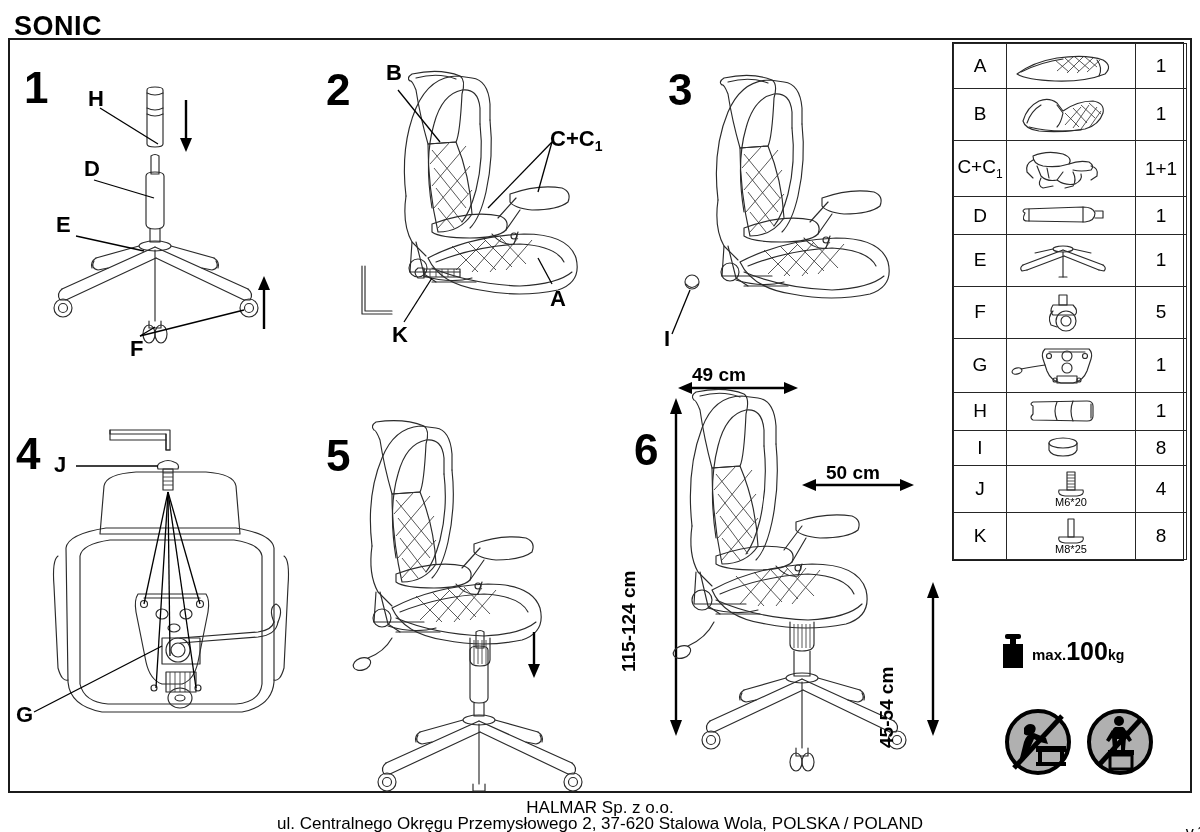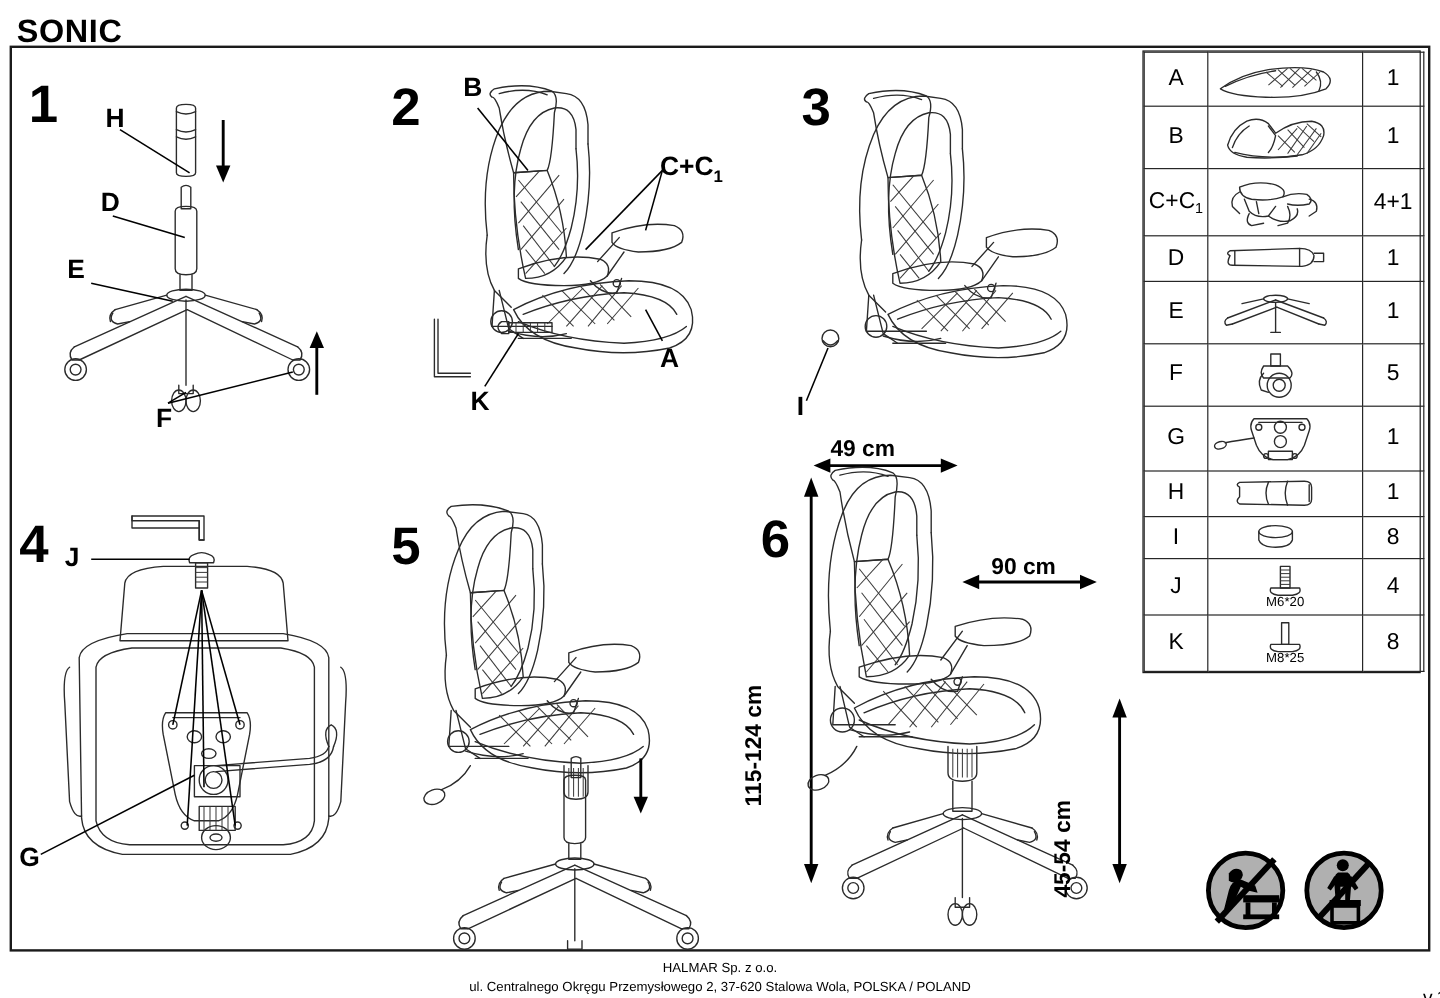--- a/index.html
+++ b/index.html
@@ -103,21 +103,21 @@
   .warn-row{position:absolute;left:1002px;top:690px;display:flex;gap:10px;}
 
   .ver{
     position:absolute;right:14px;bottom:6px;
     font-size:16px;font-family:"Liberation Sans", sans-serif;
   }
 
   
   .footer{
     position:absolute;left:0;top:784px;width:1200px;
-    text-align:center;font-size:11px;line-height:15.5px;
+    text-align:center;font-size:17px;line-height:15.5px;
     font-family:"Liberation Sans", sans-serif;
   }
 </style>
 </head>
 <body>
 
 <div id="page">
 
   <div class="brand">SONIC</div>
 
@@ -596,21 +596,21 @@
         <circle class="ln" cx="267" cy="374" r="9"></circle>
         <circle class="ln" cx="267" cy="374" r="4.5"></circle>
         <ellipse class="ln" cx="166" cy="396" rx="6" ry="9"></ellipse>
         <ellipse class="ln" cx="178" cy="396" rx="6" ry="9"></ellipse>
         <path class="ln" d="M112 327 Q108 334 116 336 L126 334"></path>
         <path class="ln" d="M232 327 Q236 334 228 336 L218 334"></path>
       </g>
     </svg>
 
     <div class="dim" style="left:62px;top:-2px;">49 cm</div>
-    <div class="dim" style="left:196px;top:96px;">90 cm</div>
+    <div class="dim" style="left:196px;top:96px;">50 cm</div>
     <div class="dim vert" style="left:10px;top:284px;">115-124 cm</div>
     <div class="dim vert" style="left:268px;top:360px;">45-54 cm</div>
   </div>
 
   <div class="parts-table">
     <table>
       <tbody>
         <tr>
           <td class="pt-code">A</td>
           <td class="pt-img">
@@ -662,21 +662,21 @@
               <path class="ln" d="M62 18 Q72 14 82 16 Q88 20 84 24 Q74 26 66 24"></path>
               <path class="ln" d="M30 20 L34 30 Q40 36 50 34 L56 26"></path>
               <path class="ln" d="M40 22 L42 32"></path>
               <path class="ln" d="M50 34 Q58 40 68 38 Q76 34 74 28"></path>
               <path class="ln" d="M26 14 Q18 18 20 26 L26 32"></path>
               <path class="ln" d="M84 20 Q92 22 90 30 L84 34"></path>
               <path class="ln" d="M66 26 Q70 34 66 40 L58 42"></path>
               <path class="ln" d="M34 32 Q30 40 36 42 L46 40"></path>
             </svg>
           </td>
-          <td class="pt-qty">4+1</td>
+          <td class="pt-qty">1+1</td>
         </tr>
         <tr>
           <td class="pt-code">D</td>
           <td class="pt-img">
             <svg width="112" height="30" viewBox="0 0 112 30">
               <path class="ln" d="M18 12 Q14 10 18 8 L76 6 Q86 6 88 12 Q88 20 78 21 L20 20 Q14 20 18 12 Z"></path>
               <path class="ln" d="M22 8 L22 20"></path>
               <path class="ln" d="M76 6 L76 21"></path>
               <path class="ln" d="M88 10 L96 10 L96 17 L88 17"></path>
             </svg>
@@ -786,20 +786,30 @@
               </svg>
               <span class="pt-caption">M8*25</span>
             </div>
           </td>
           <td class="pt-qty">8</td>
         </tr>
       </tbody>
     </table>
   </div>
 
+  <div class="load-row">
+    <svg class="weight-ico" width="26" height="38" viewBox="0 0 26 38">
+      <rect x="5" y="2" width="16" height="5" rx="2" fill="#000"></rect>
+      <rect x="10" y="7" width="6" height="5" fill="#000"></rect>
+      <rect x="3" y="12" width="20" height="24" fill="#000"></rect>
+    </svg>
+    <div class="load-text">
+      <span>max.</span><span class="big">100</span><span class="kg">kg</span>
+    </div>
+  </div>
 
   <div class="warn-row">
     <svg width="72" height="72" viewBox="0 0 72 72">
       <circle cx="36" cy="36" r="31" fill="#b0b0b0"></circle>
       <circle cx="36" cy="36" r="31" fill="none" stroke="#000" stroke-width="4"></circle>
       <path d="M22 22 Q26 16 32 19 Q36 23 31 28 Q26 31 22 28 Z" fill="#000"></path>
       <path d="M18 52 L22 36 Q24 28 32 27 L44 32 L46 38 L38 36 L32 33 L28 42 L24 52 Z" fill="#000"></path>
       <rect x="34" y="40" width="30" height="6" fill="#000"></rect>
       <rect x="36" y="46" width="4" height="12" fill="#000"></rect>
       <rect x="58" y="46" width="4" height="12" fill="#000"></rect>

